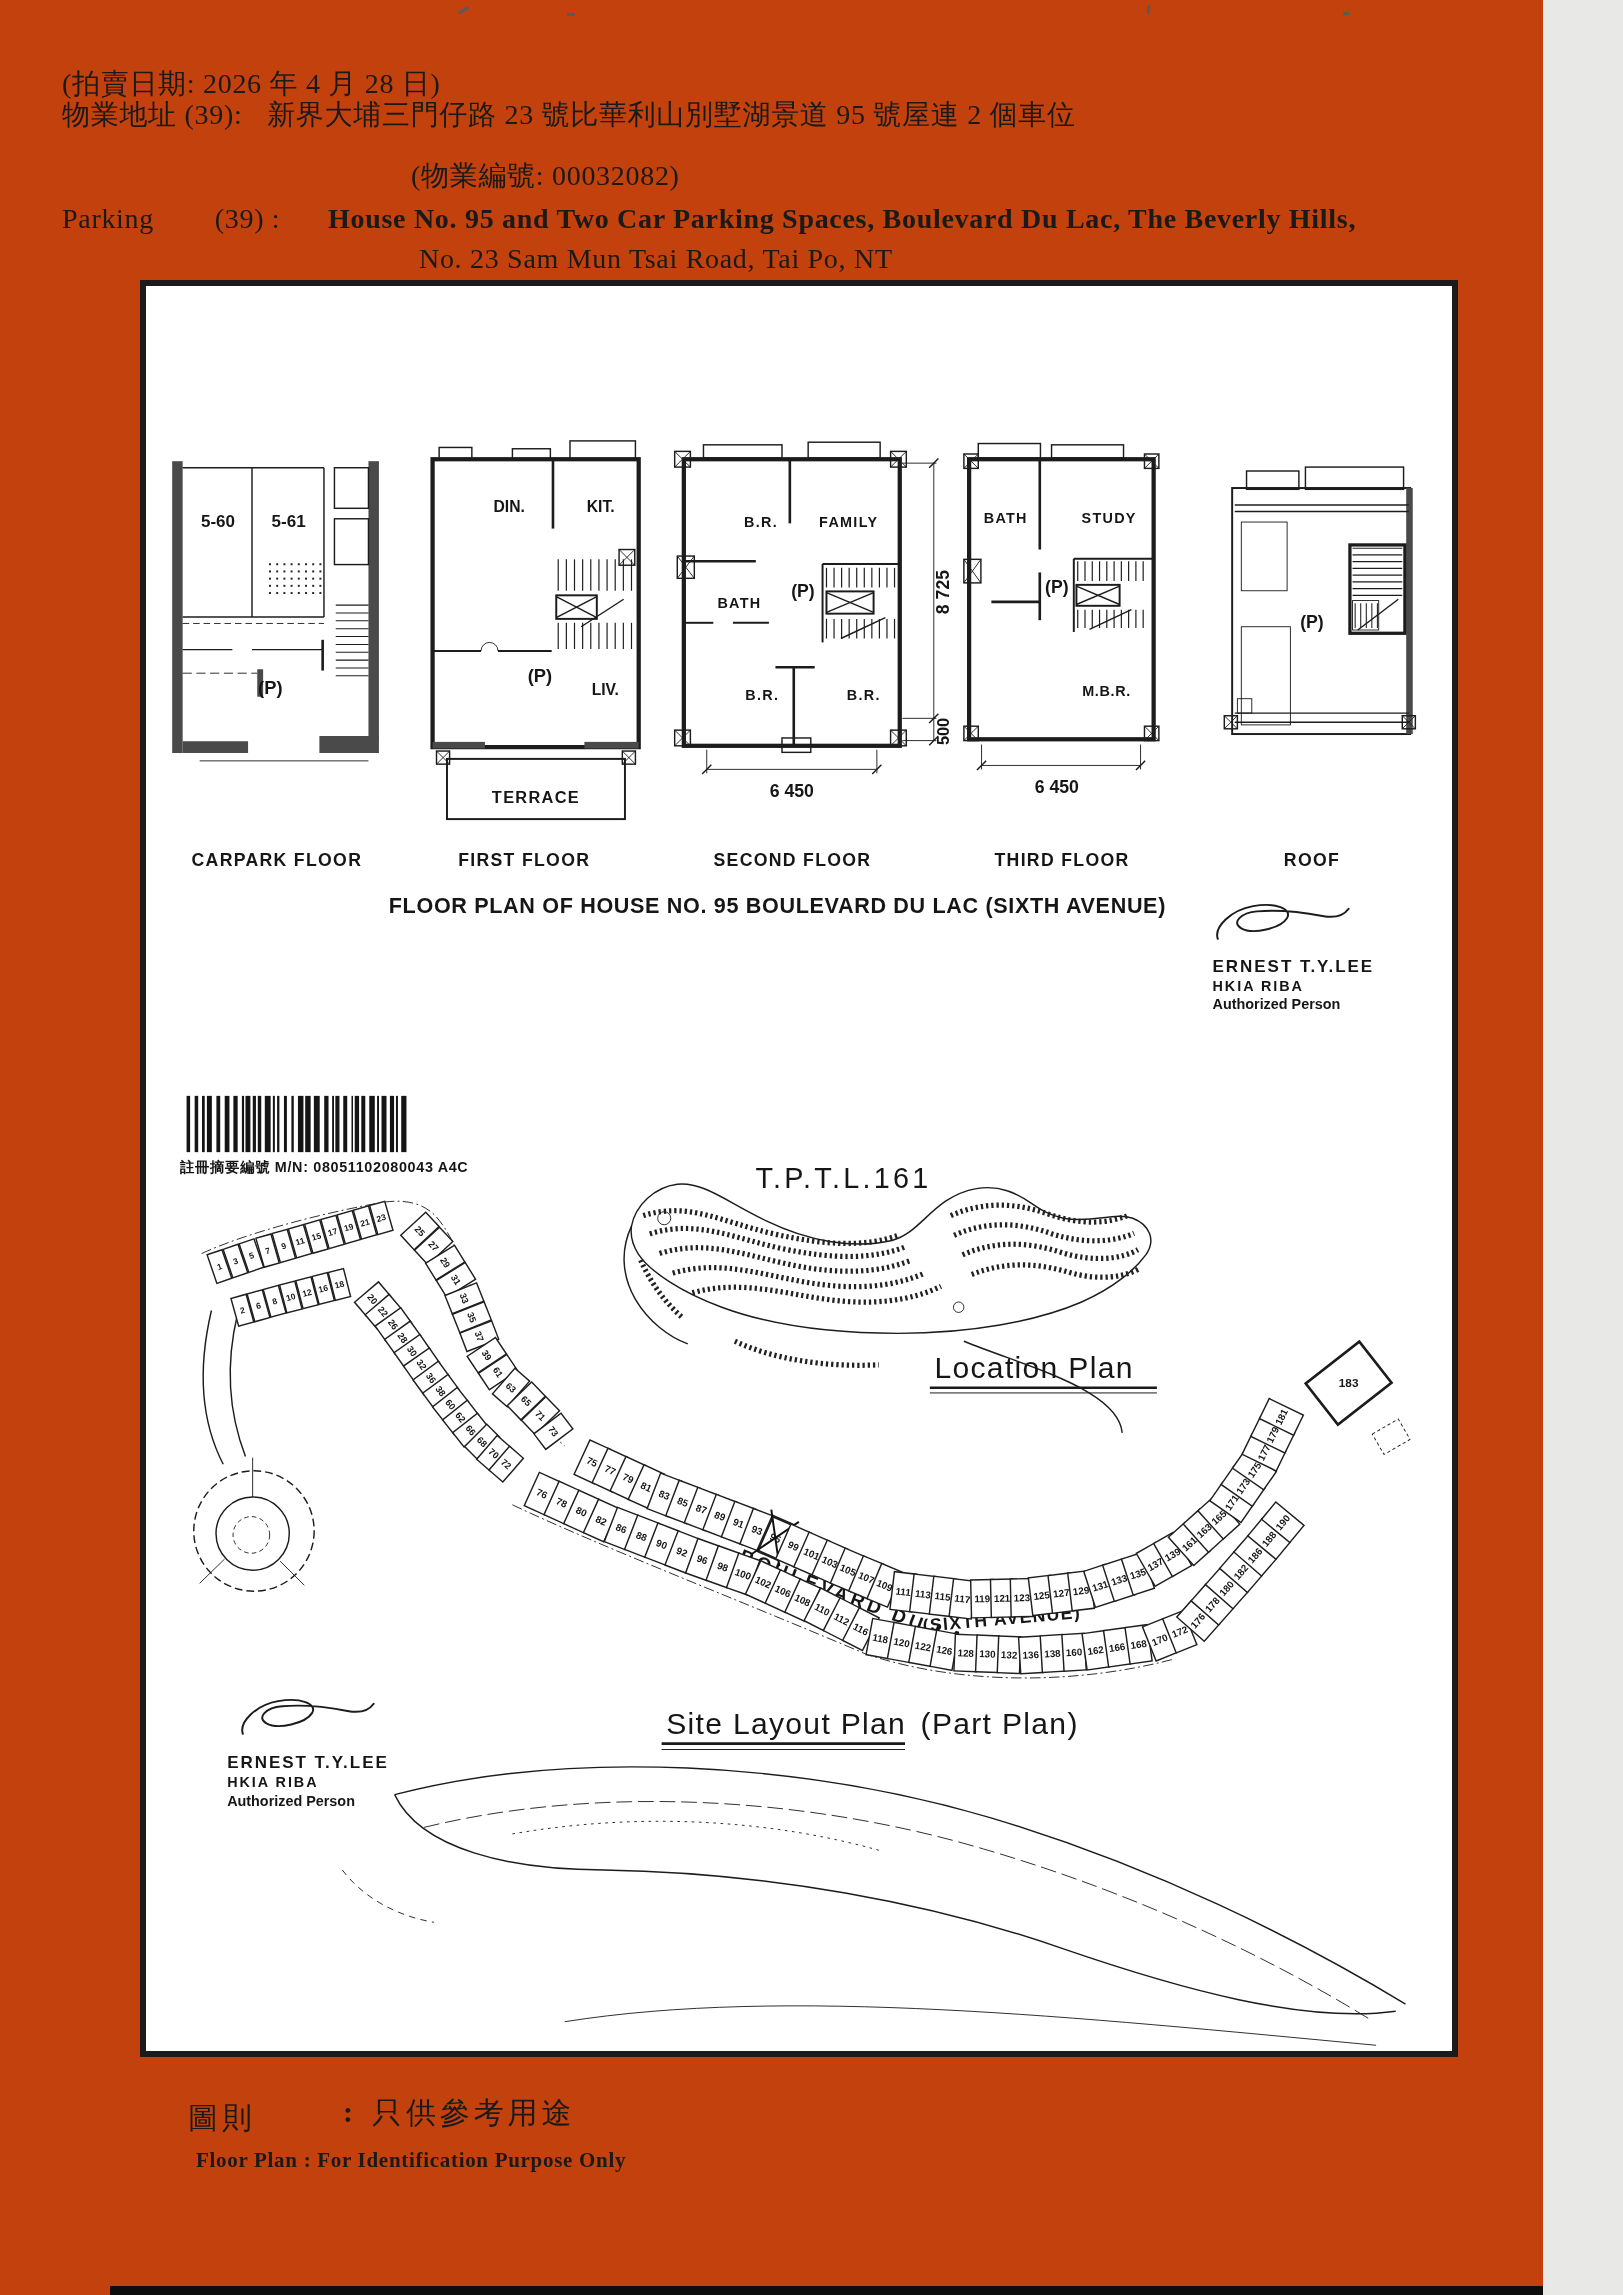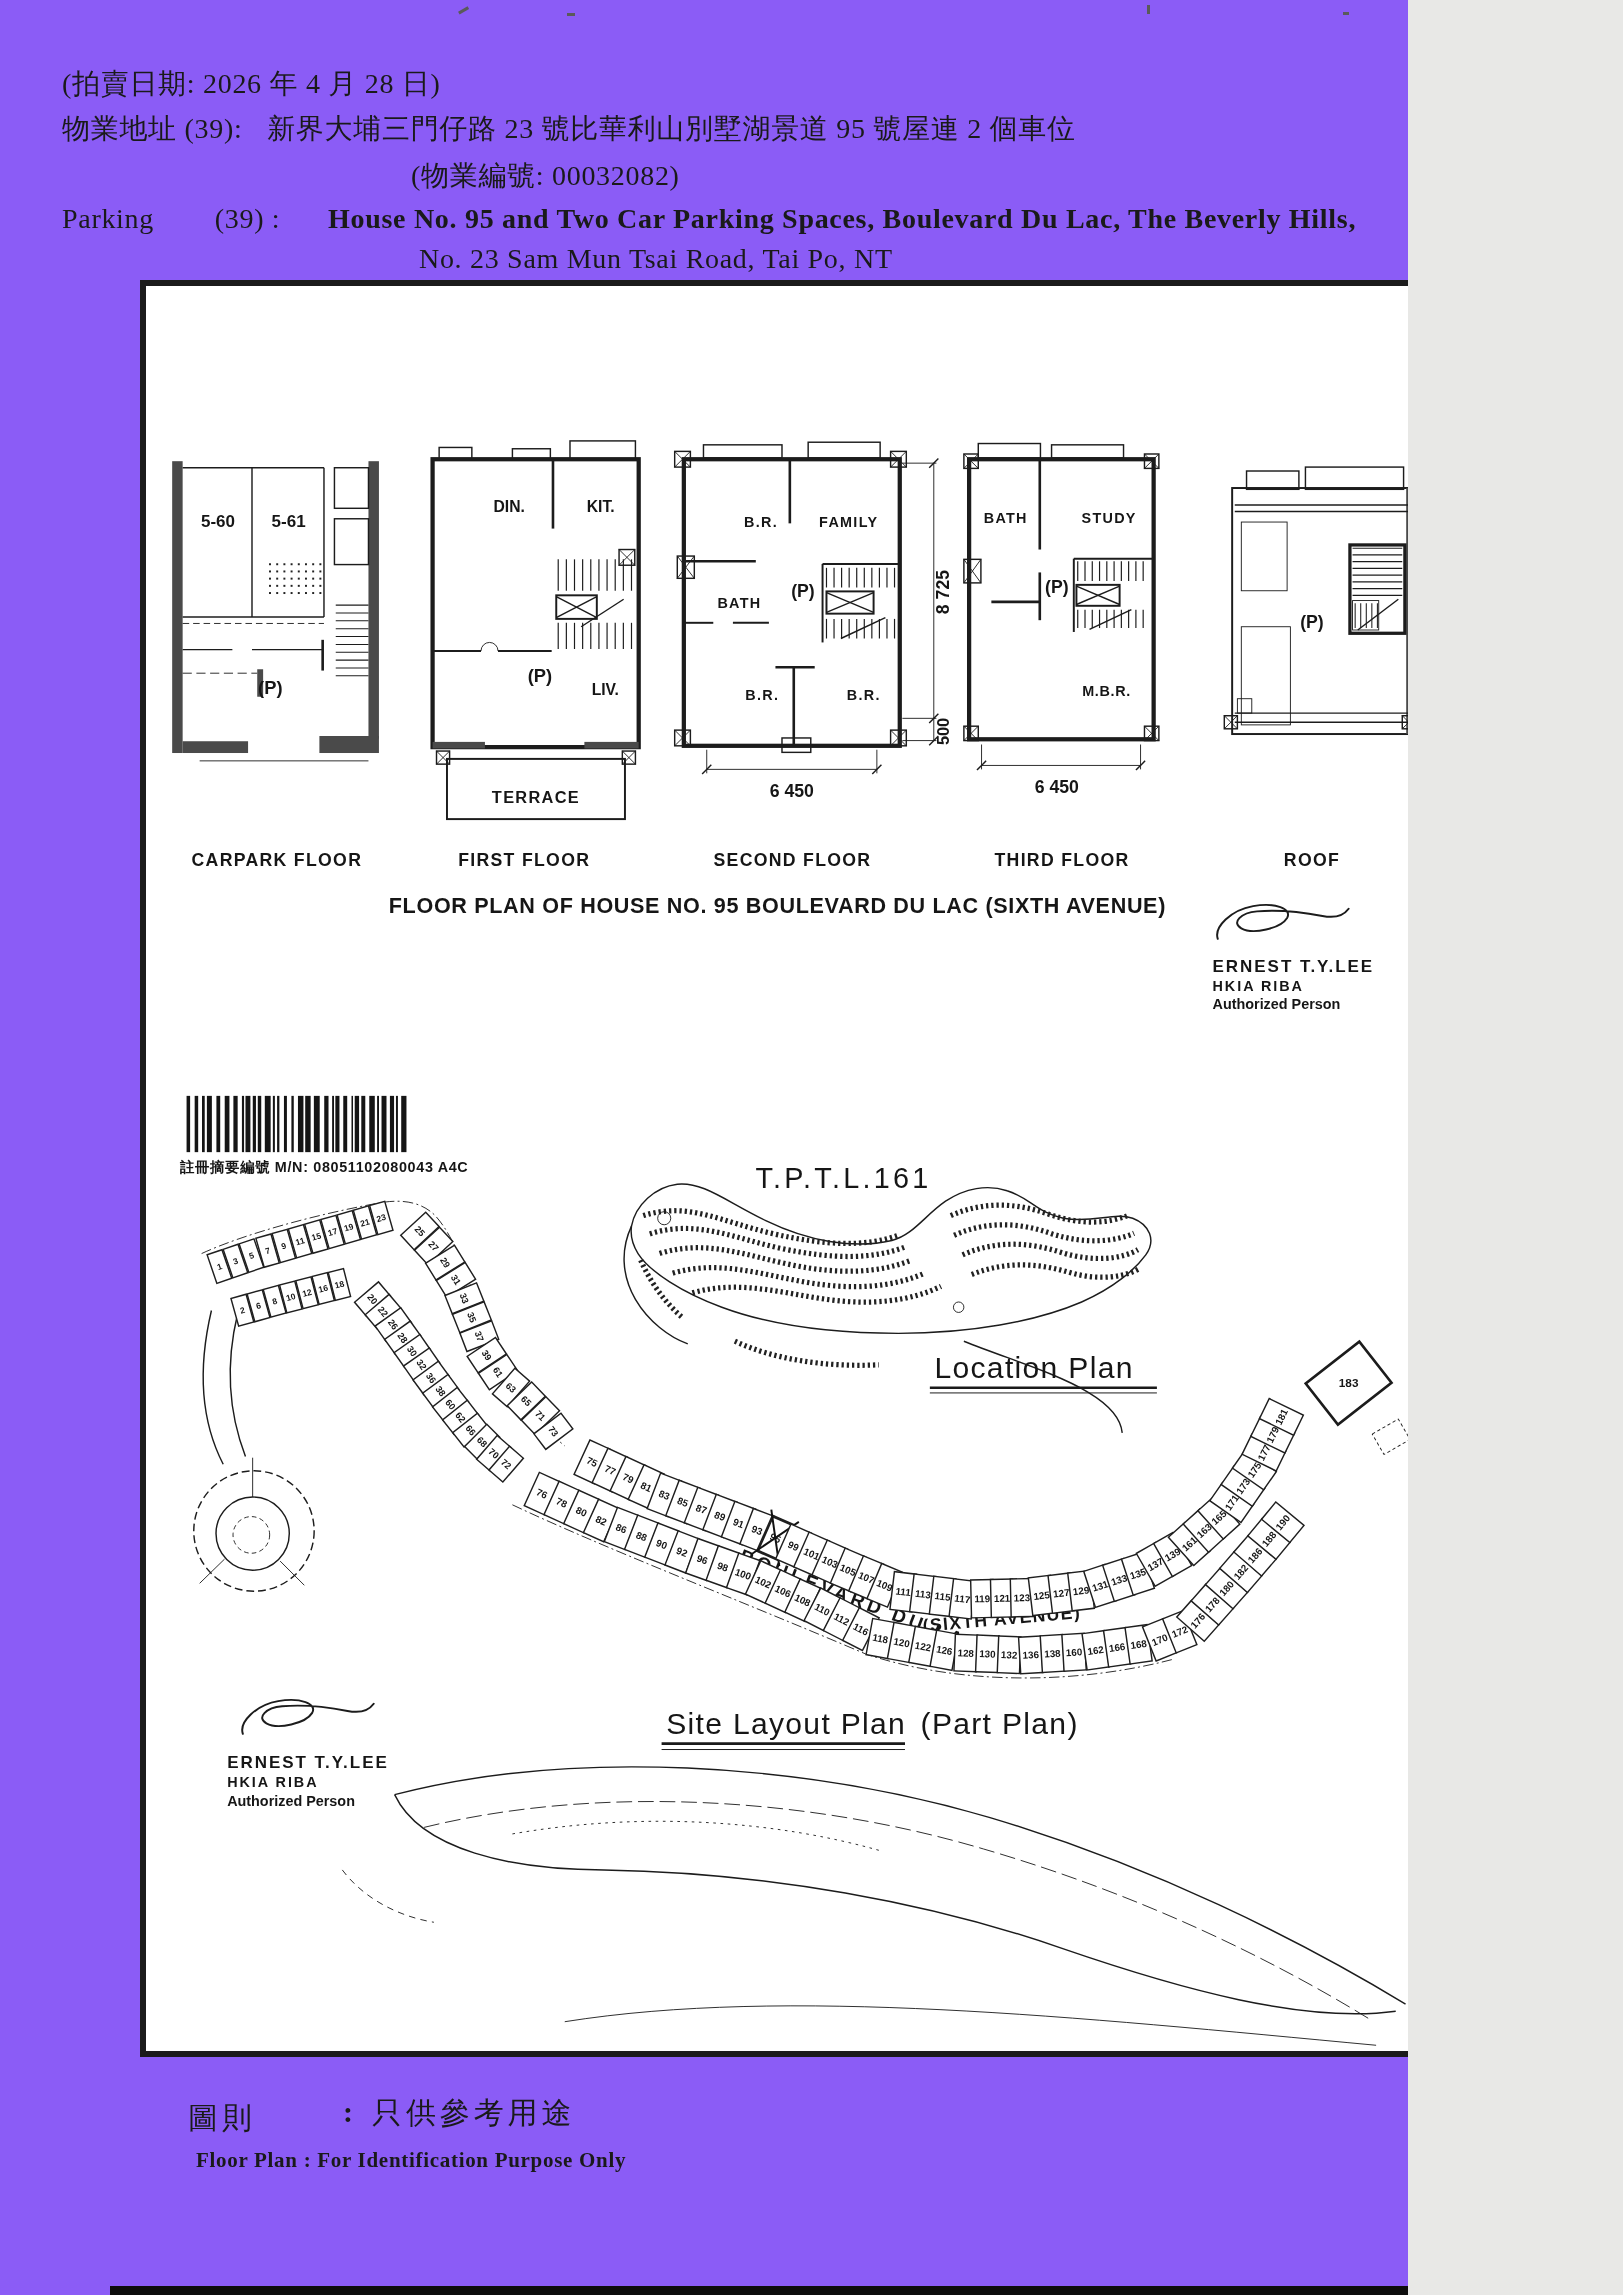--- a/index.html
+++ b/index.html
@@ -1,16 +1,16 @@
 <!DOCTYPE html>
 <html style="font-size:10.5px"><head>
 <meta charset="utf-8">
 <style>
   html,body{margin:0;padding:0;background:#e8e8e6;}
-  .page{position:relative;width:1408px;height:2295px;background:#8b5cf6;overflow:hidden;
+  .page{position:relative;width:1543px;height:2295px;background:#c2410c;overflow:hidden;
         font-family:"Liberation Serif",serif;color:#1a1a1a;}
   .abs{position:absolute;}
   .hline{font-size:28px;white-space:nowrap;letter-spacing:0.7px;}
   .frame{position:absolute;left:140px;top:280px;width:1306px;height:1765px;border:6.5px solid #1b1b1b;background:#fff;}
   .footer-zh{font-size:30px;letter-spacing:3.9px;}
   .footer-en{font-size:21px;font-weight:bold;letter-spacing:0.7px;text-align:center;}
   .speck{position:absolute;background:#5a5a5a;}
   svg text{font-family:"Liberation Sans",sans-serif;fill:#161616;}
   .lbl{font-weight:bold;}
   .thin{font-weight:normal;}
@@ -26,21 +26,21 @@
 <body>
 
 <div class="page">
 
   <div class="speck" style="left:458px;top:9.2px;width:10.5px;height:2.6px;transform:rotate(-30deg);"></div>
   <div class="speck" style="left:567px;top:13px;width:7.9px;height:2.6px;"></div>
   <div class="speck" style="left:1147px;top:5.2px;width:2.6px;height:9.2px;"></div>
   <div class="speck" style="left:1343px;top:11.8px;width:5.9px;height:3.3px;"></div>
 
   <div class="abs hline" style="left:62px;top:65px;">(拍賣日期:  2026 年 4 月 28 日)</div>
-  <div class="abs hline" style="left:62px;top:110px;">
+  <div class="abs hline" style="left:62px;top:96px;">
     <span>物業地址 (39):</span>
     <span style="margin-left:17px;">新界大埔三門仔路 23 號比華利山別墅湖景道 95 號屋連 2 個車位</span>
   </div>
   <div class="abs hline" style="left:411px;top:157px;">(物業編號: 00032082)</div>
   <div class="abs hline" style="left:62px;top:203px;">
     <span>Parking</span>
     <span style="margin-left:53px;">(39) :</span>
     <span style="margin-left:40px;font-weight:bold;">House No. 95 and Two Car Parking Spaces, Boulevard Du Lac, The Beverly Hills,</span>
   </div>
   <div class="abs hline" style="left:419px;top:243px;">No. 23 Sam Mun Tsai Road, Tai Po, NT</div>

